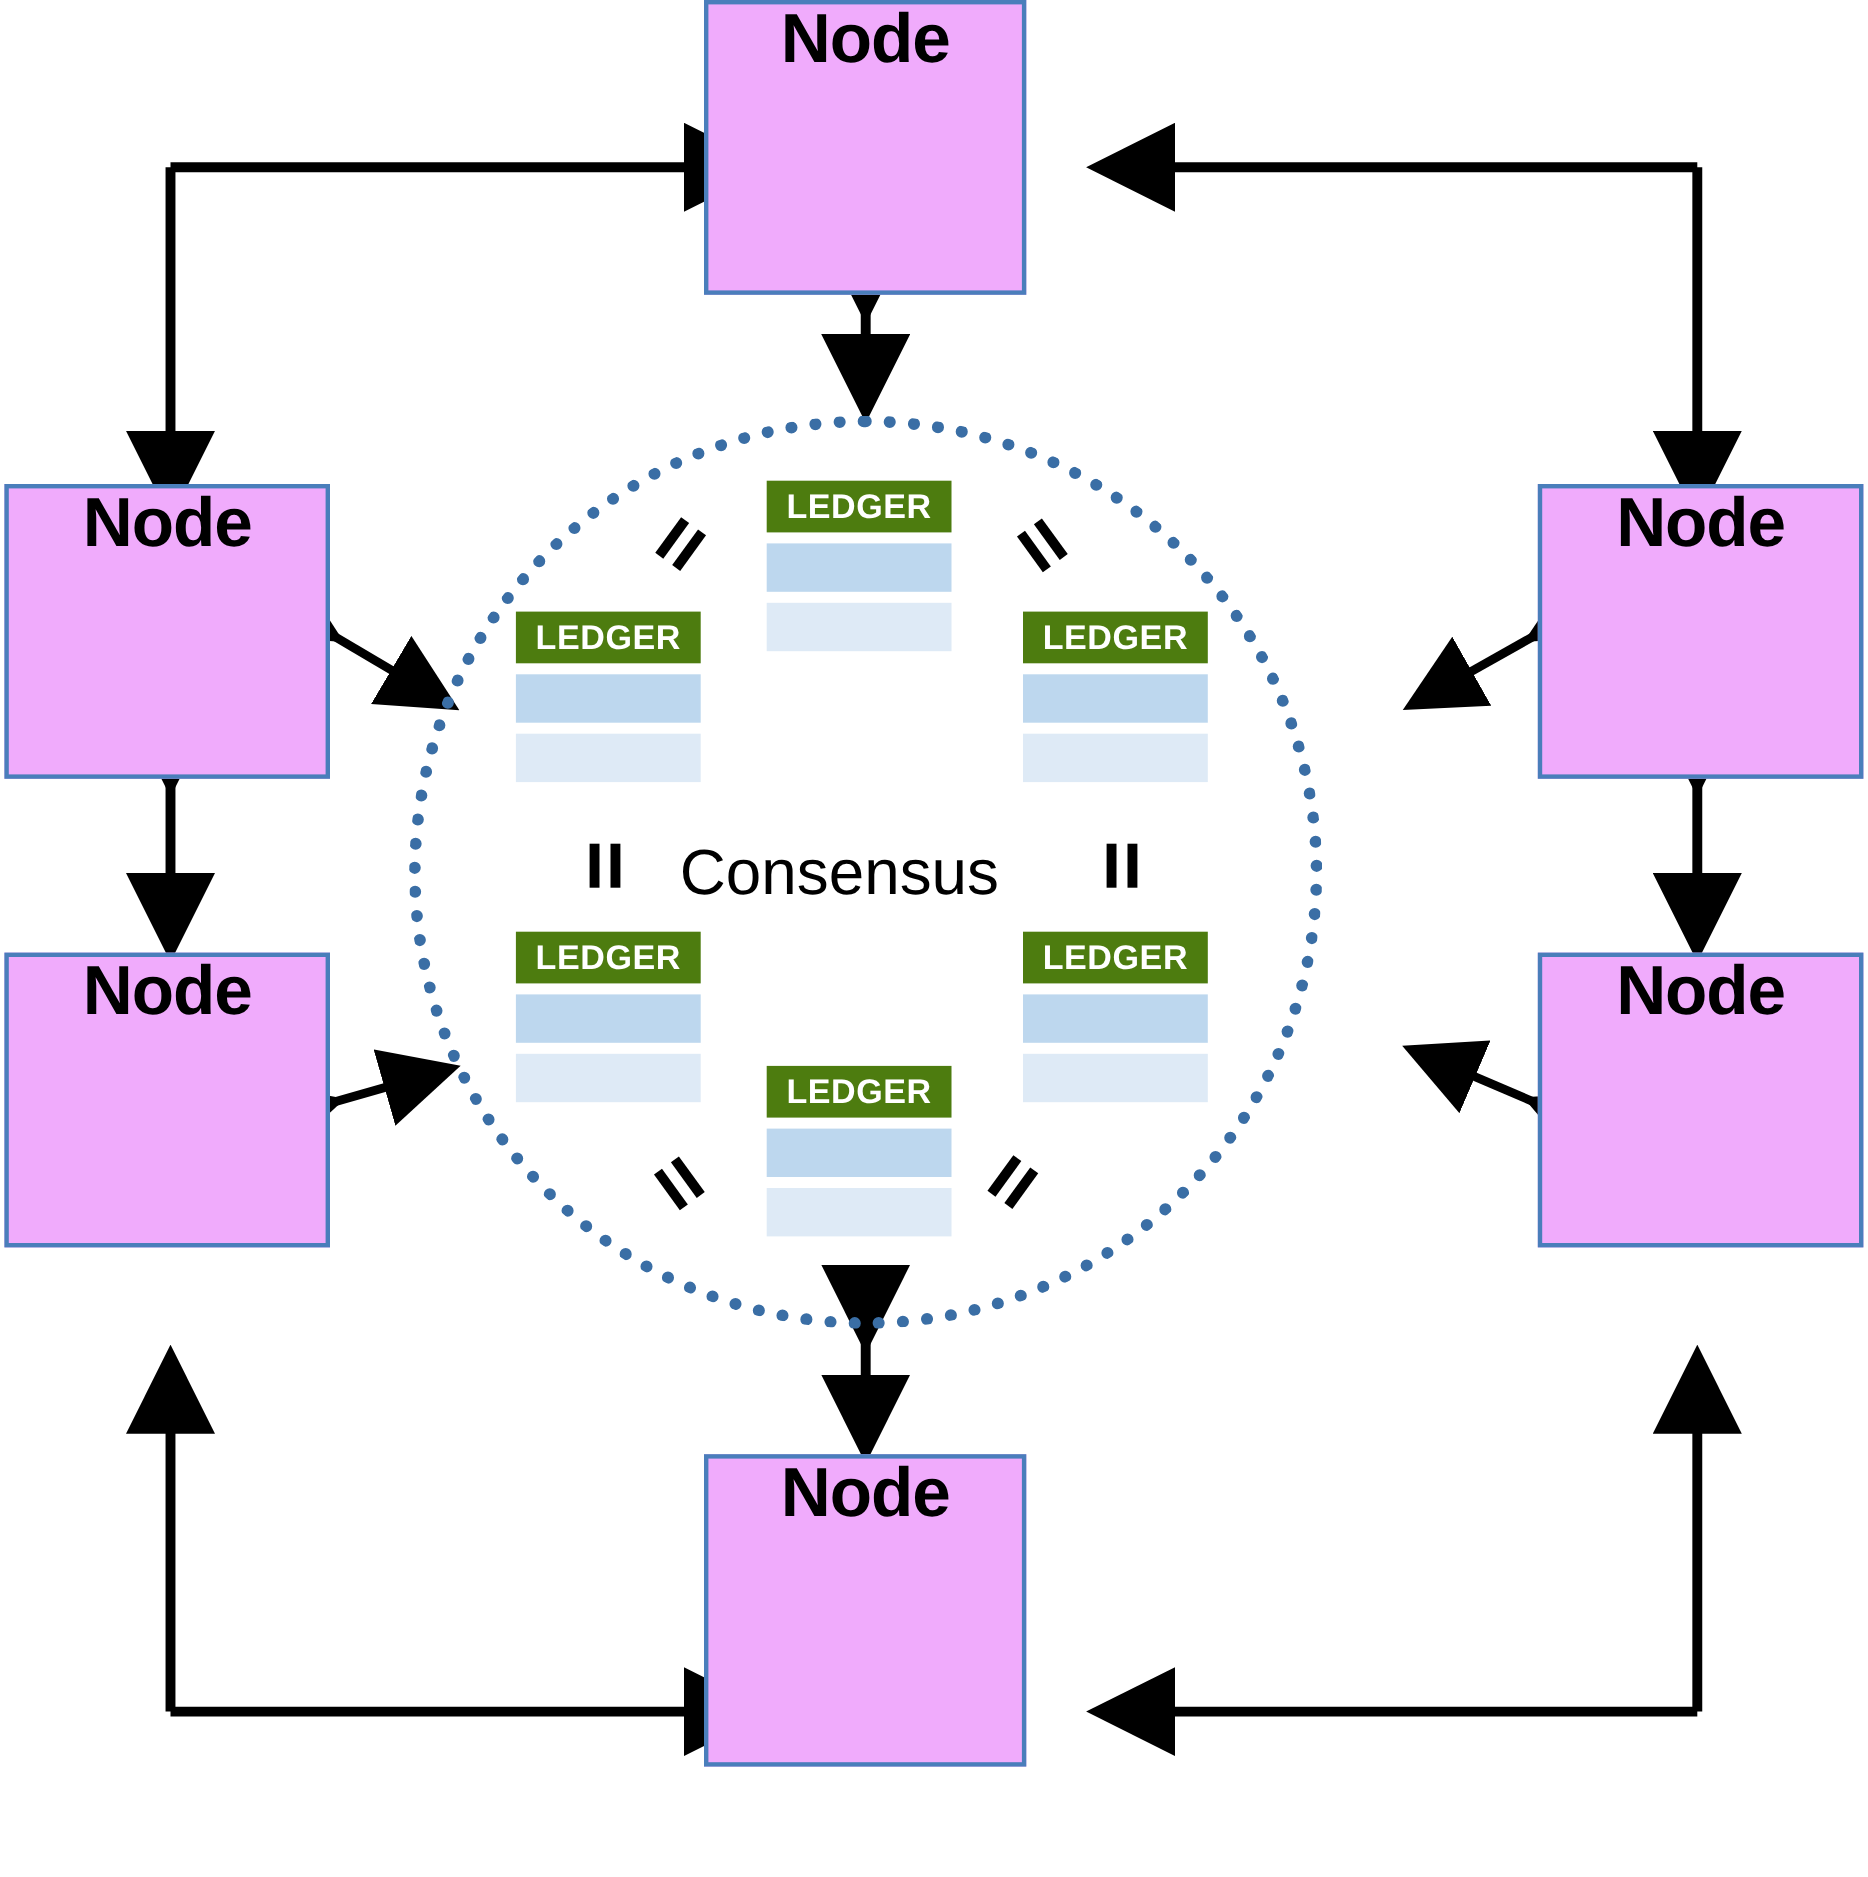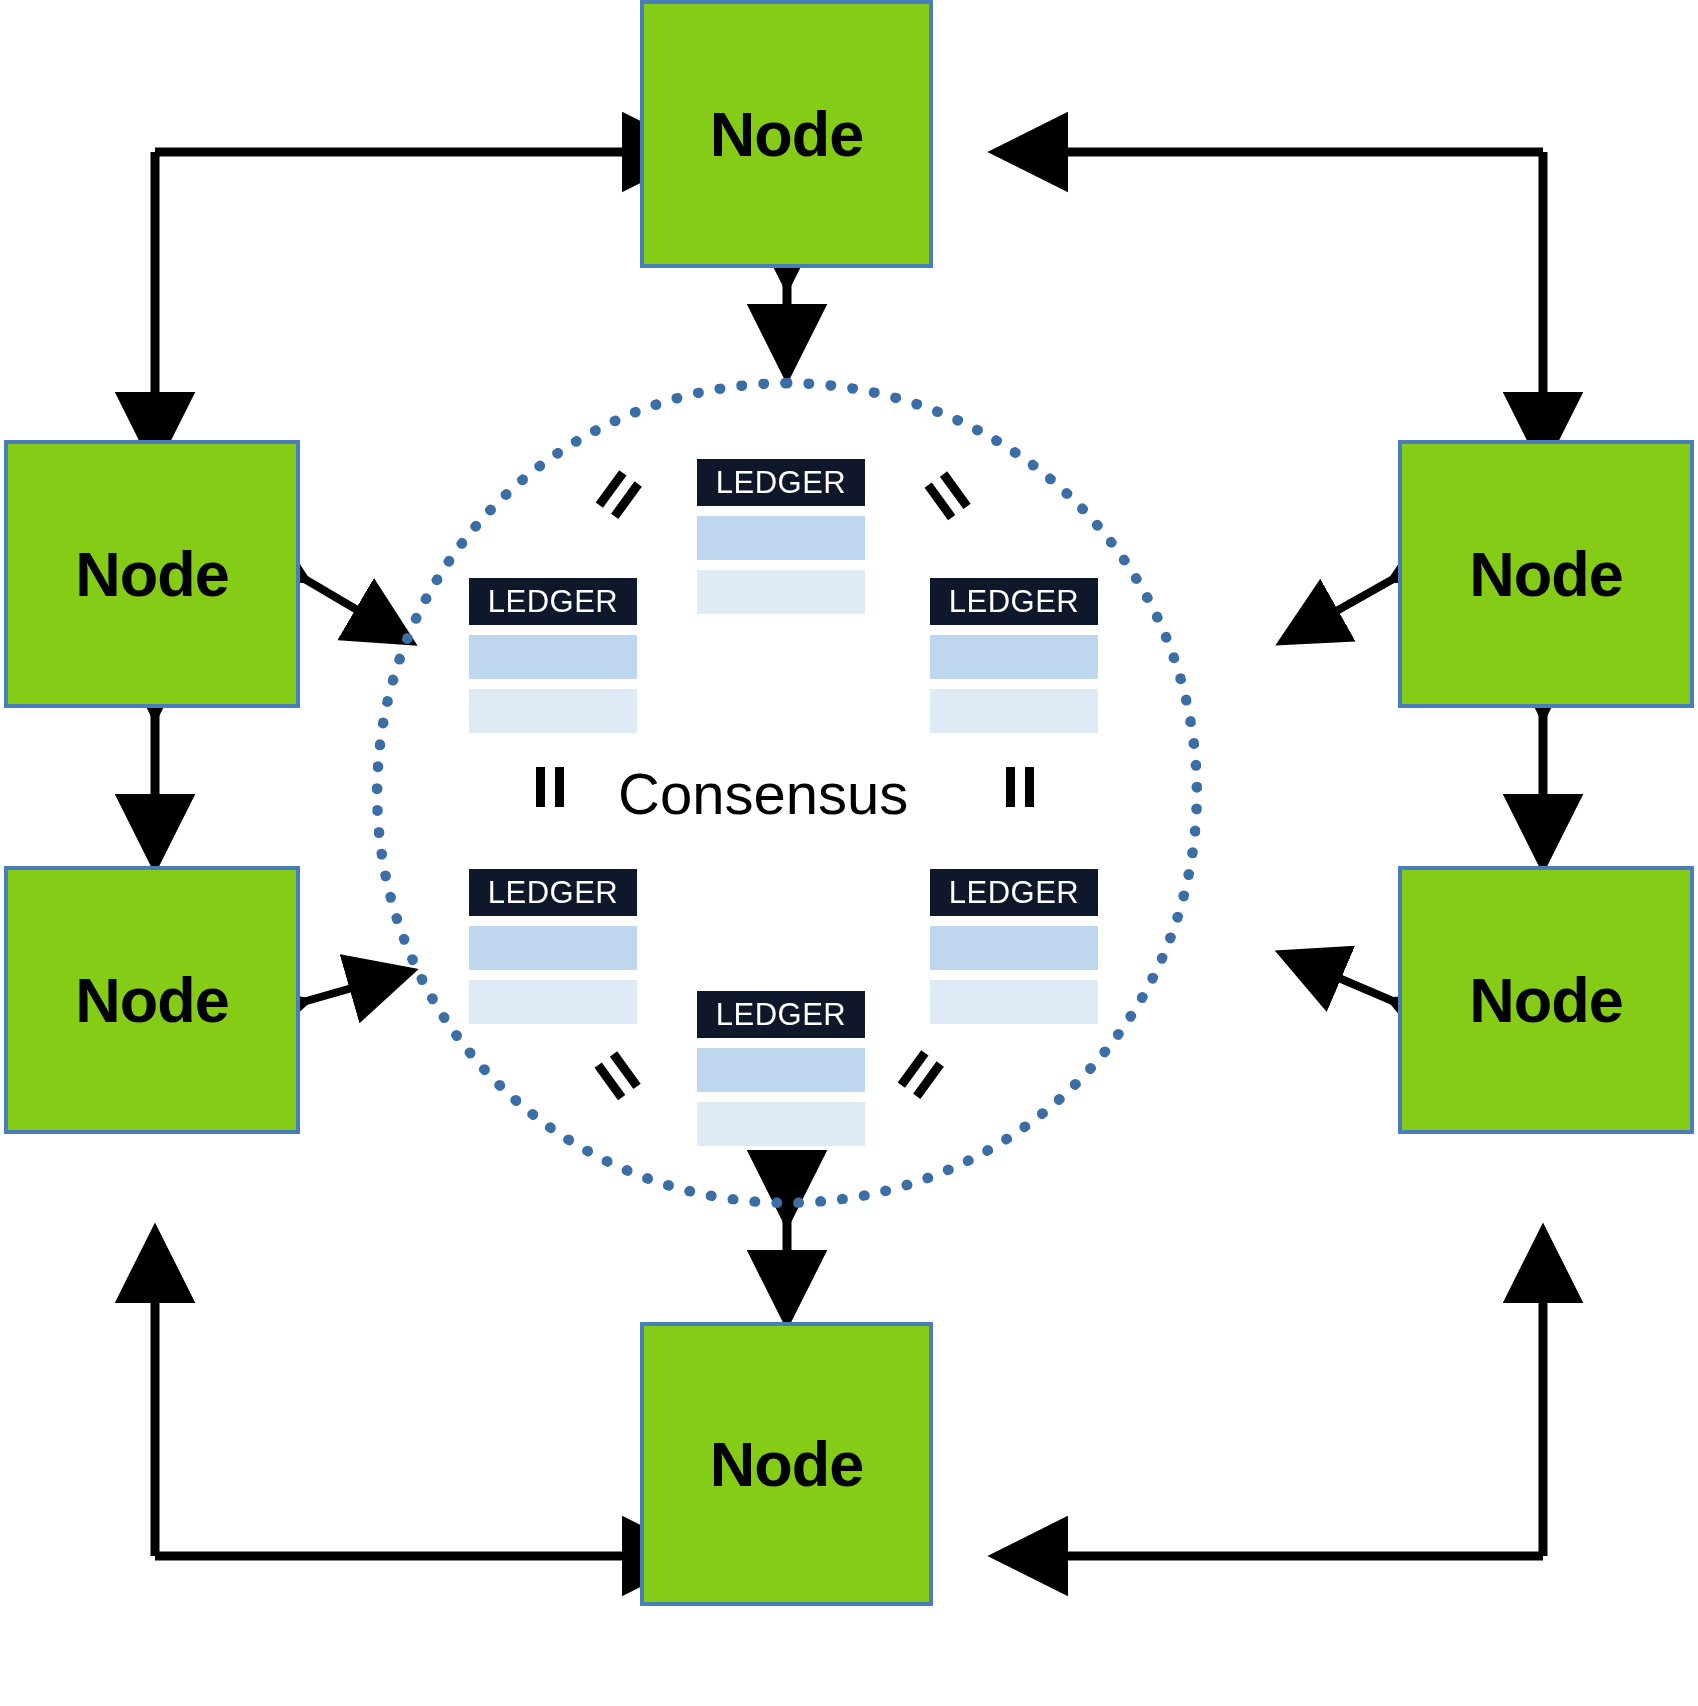--- a/index.html
+++ b/index.html
@@ -22,25 +22,24 @@
     left: 0;
     top: 0;
     width: 1698px;
     height: 1706px;
     pointer-events: none;
   }
 
   
   .node {
     position: absolute;
-    background: #84cc16;
+    background: #f0abfc;
     border: 4px solid #4A7EBB;
     box-sizing: border-box;
     display: flex;
-    align-items: center;
     justify-content: center;
     z-index: 5;
   }
   .node-label {
     font-size: 63px;
     font-weight: bold;
     color: #000000;
     letter-spacing: -1px;
     line-height: 1;
   }
@@ -58,29 +57,28 @@
     z-index: 1;
   }
 
   
   .ledger {
     position: absolute;
     width: 168px;
     z-index: 4;
   }
   .ledger-head {
-    background: #0f172a;
+    background: #4d7c0f;
     color: #ffffff;
     font-size: 31px;
     height: 47px;
     line-height: 47px;
     text-align: center;
     letter-spacing: 0.5px;
-    font-weight: normal;
-    margin-top: 22px;
+    font-weight: bold;
   }
   .ledger-row {
     height: 44px;
     margin-top: 10px;
   }
   .ledger-row.r1 { background: #BDD7EE; }
   .ledger-row.r2 { background: #DEEAF6; }
 
   
   .eq {

